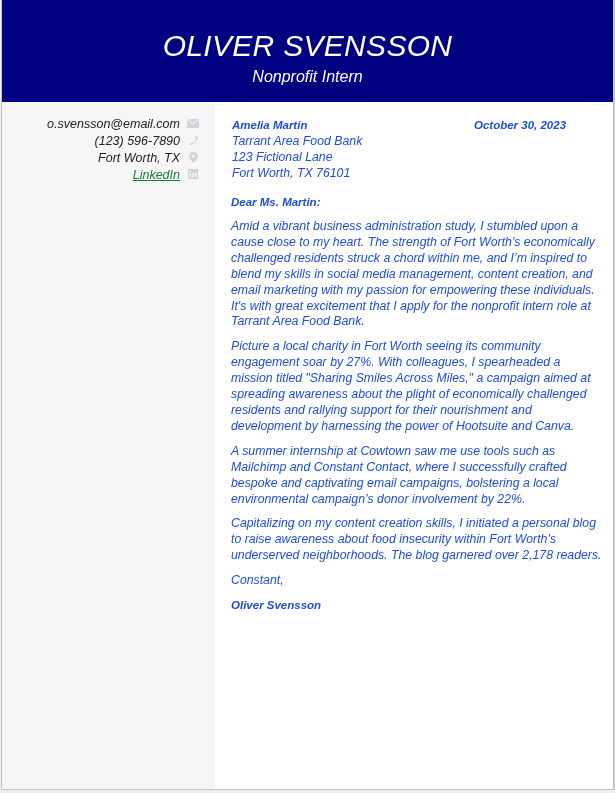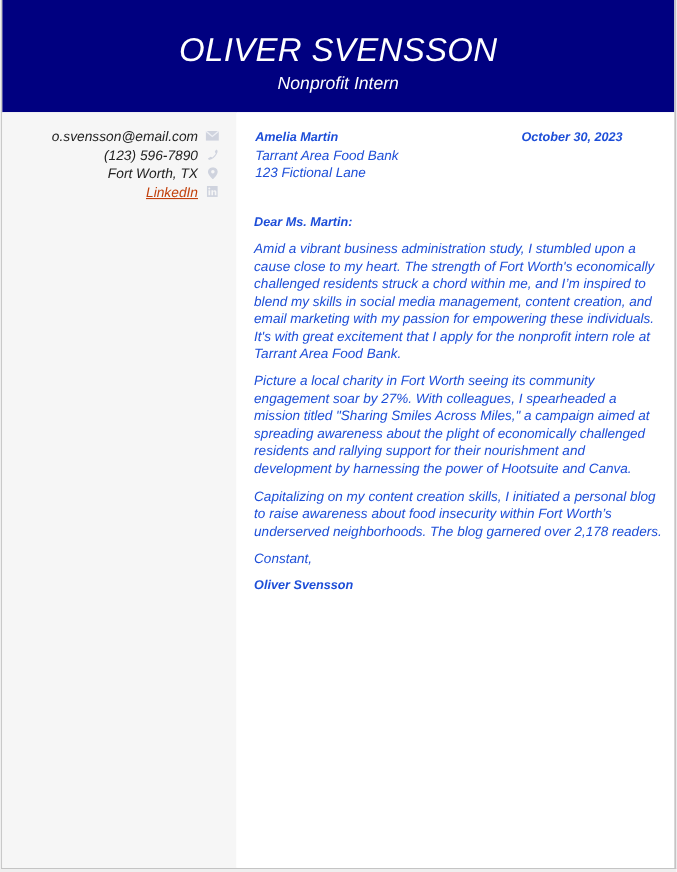--- a/index.html
+++ b/index.html
@@ -70,21 +70,21 @@
     }
     .contact-item {
       display: flex;
       justify-content: flex-end;
       align-items: flex-start;
       height: 17px;
       font-size: 12.5px;
       color: #222;
     }
     .contact-item .txt { margin-right: 7px; white-space: nowrap; }
-    .contact-item a.txt { color: #c2410c; text-decoration: underline; }
+    .contact-item a.txt { color: #15803d; text-decoration: underline; }
     .contact-item .icon {
       width: 12px;
       height: 12px;
       display: inline-flex;
       align-items: center;
       justify-content: center;
     }
     .main {
       position: absolute;
       left: 213px;
@@ -178,27 +178,29 @@
         </span>
       </div>
     </div>
   </div>
 
   <div class="main">
     <div class="recipient">
       <div class="rname">Amelia Martin</div>
       <div>Tarrant Area Food Bank</div>
       <div>123 Fictional Lane</div>
+      <div>Fort Worth, TX 76101</div>
     </div>
     <div class="date">October 30, 2023</div>
 
     <div class="salutation">Dear Ms. Martin:</div>
 
     <div class="body-text">
       <p>Amid a vibrant business administration study, I stumbled upon a cause close to my heart. The strength of Fort Worth's economically challenged residents struck a chord within me, and I’m inspired to blend my skills in social media management, content creation, and email marketing with my passion for empowering these individuals. It's with great excitement that I apply for the nonprofit intern role at Tarrant Area Food Bank.</p>
       <p>Picture a local charity in Fort Worth seeing its community engagement soar by 27%. With colleagues, I spearheaded a mission titled "Sharing Smiles Across Miles," a campaign aimed at spreading awareness about the plight of economically challenged residents and rallying support for their nourishment and development by harnessing the power of Hootsuite and Canva.</p>
+      <p>A summer internship at Cowtown saw me use tools such as Mailchimp and Constant Contact, where I successfully crafted bespoke and captivating email campaigns, bolstering a local environmental campaign’s donor involvement by 22%.</p>
       <p>Capitalizing on my content creation skills, I initiated a personal blog to raise awareness about food insecurity within Fort Worth’s underserved neighborhoods. The blog garnered over 2,178 readers.</p>
       <p class="closing">Constant,</p>
       <div class="signature">Oliver Svensson</div>
     </div>
   </div>
 
 </div>
 
 </body></html>

